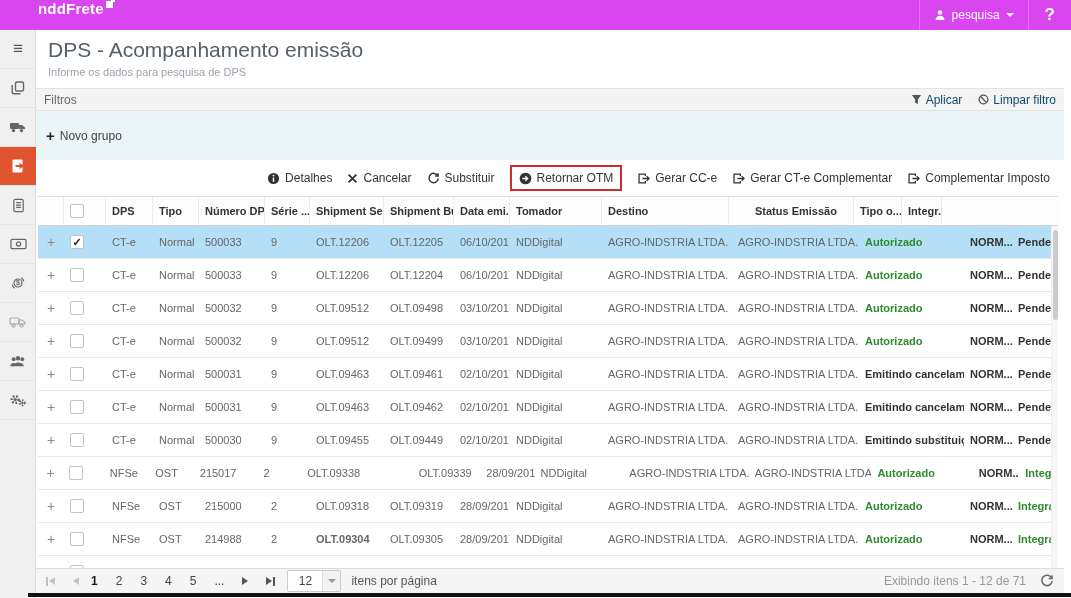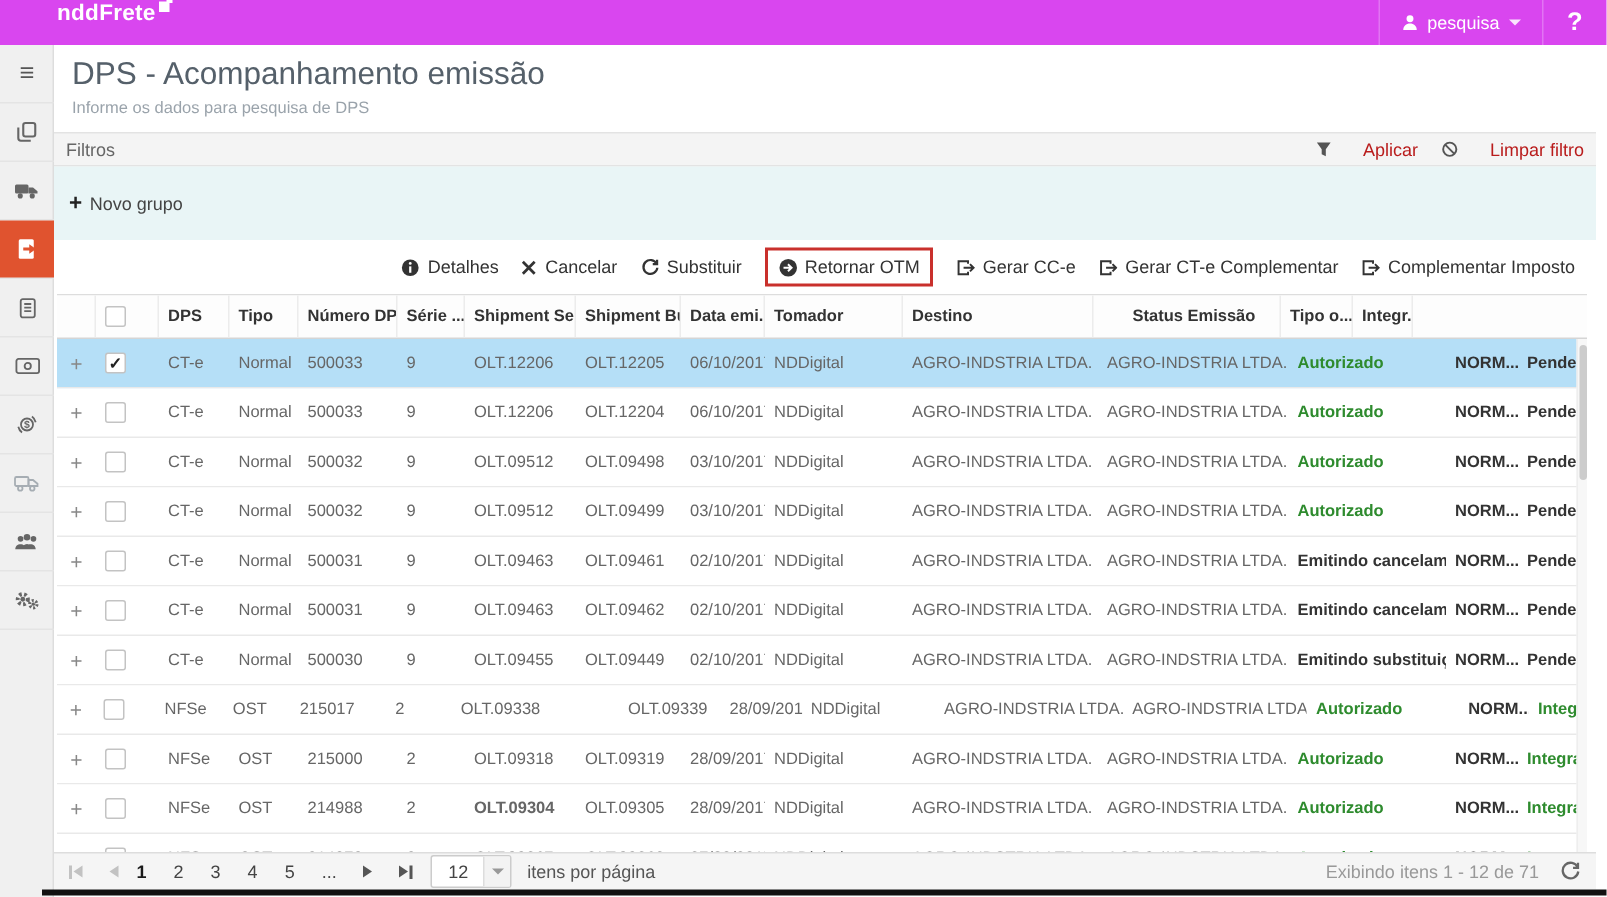--- a/index.html
+++ b/index.html
@@ -26,21 +26,21 @@
   .sb-item .icn { display:flex; }
   .hamburger { font-size:17px; color:#555; font-weight:bold; }
   
   .main { position:absolute; left:36px; top:30px; width:1028px; }
   .title-block { padding:8px 0 0 12px; height:58px; }
   .page-title { font-size:21px; font-weight:400; color:#55606a; }
   .page-subtitle { font-size:11px; color:#9aa3ab; margin-top:4px; }
   
   .filters-bar { height:23px; background:#f4f4f4; border-top:1px solid #e3e3e3; border-bottom:1px solid #e3e3e3; display:flex; align-items:center; font-size:12px; color:#666; padding:0 8px; }
   .filters-actions { margin-left:auto; display:flex; gap:16px; }
-  .f-act { display:flex; align-items:center; gap:21px; color:#b91c1c; cursor:pointer; }
+  .f-act { display:flex; align-items:center; gap:4px; color:#0c4a6e; cursor:pointer; }
   .filter-panel { height:49px; background:#e9f5f6; display:flex; align-items:center; padding-left:10px; }
   .new-group { display:flex; align-items:center; gap:5px; font-size:12px; color:#444; cursor:pointer; }
   .new-group b { font-size:15px; color:#222; }
   
   .grid-toolbar { height:36px; background:#fff; display:flex; align-items:center; justify-content:flex-end; gap:15px; padding-right:14px; font-size:12px; color:#333; }
   .tb-btn { display:flex; align-items:center; gap:5px; cursor:pointer; white-space:nowrap; }
   .tb-btn.hl { border:2px solid #c9302c; padding:4px 7px; }
   
   .grid { position:relative; width:1020px; margin-left:2px; border-top:1px solid #ddd; }
   .ghead { display:flex; height:29px; background:#fdfdfd; border-bottom:1px solid #d5d5d5; }

